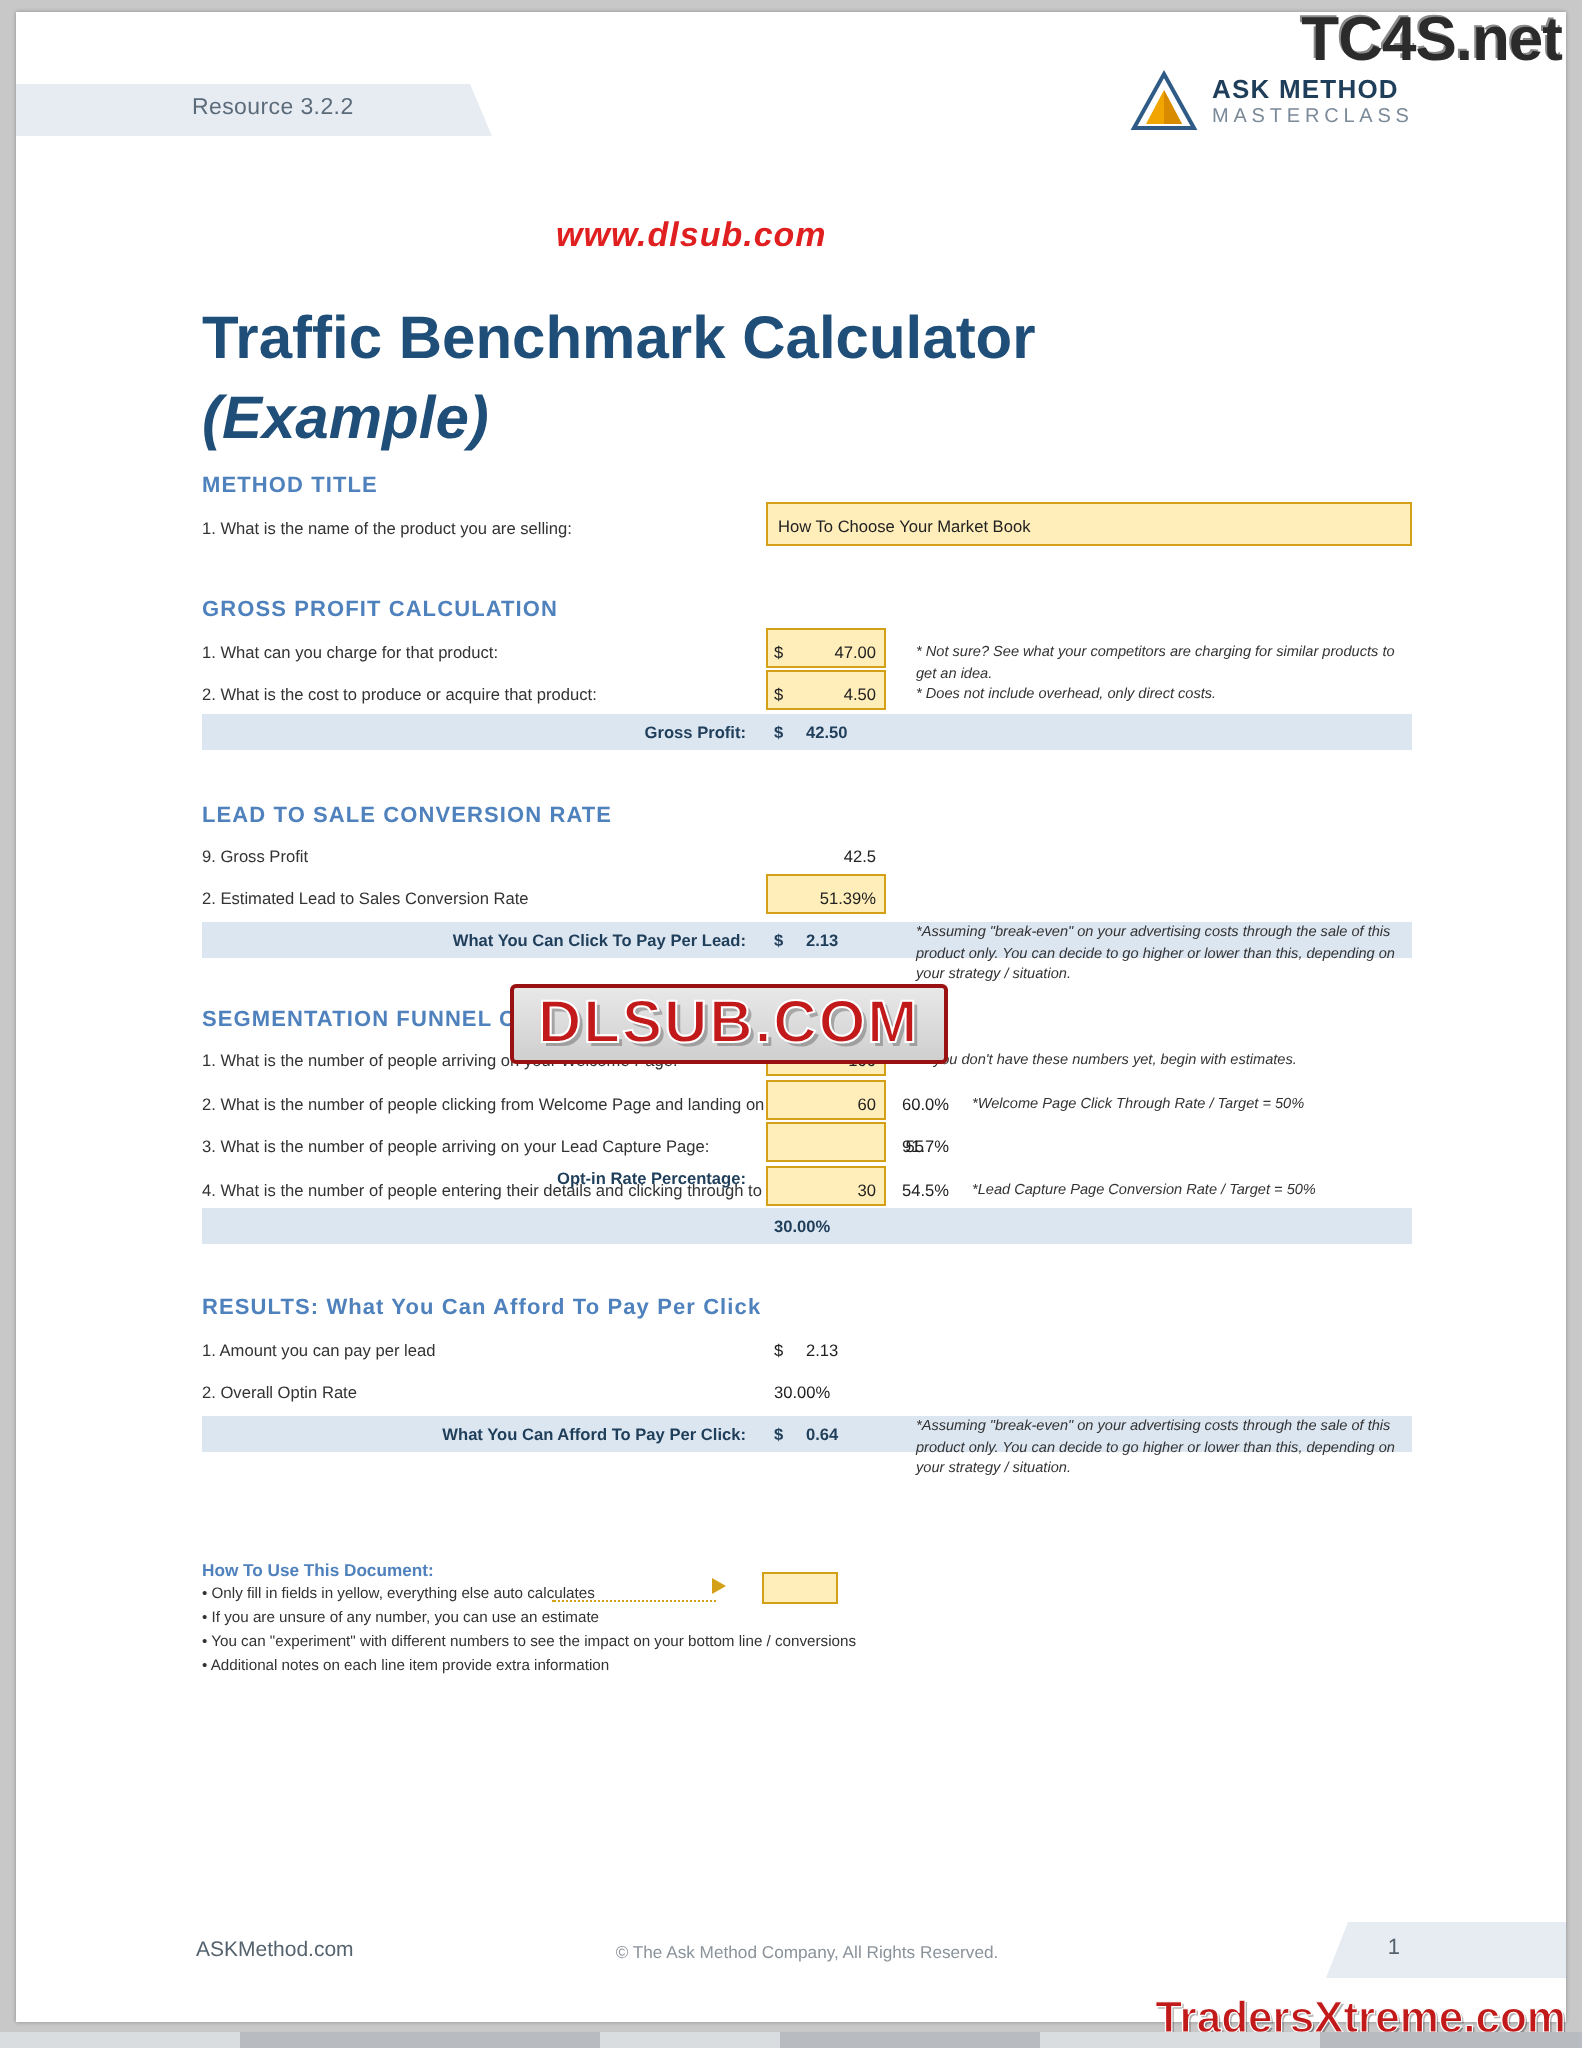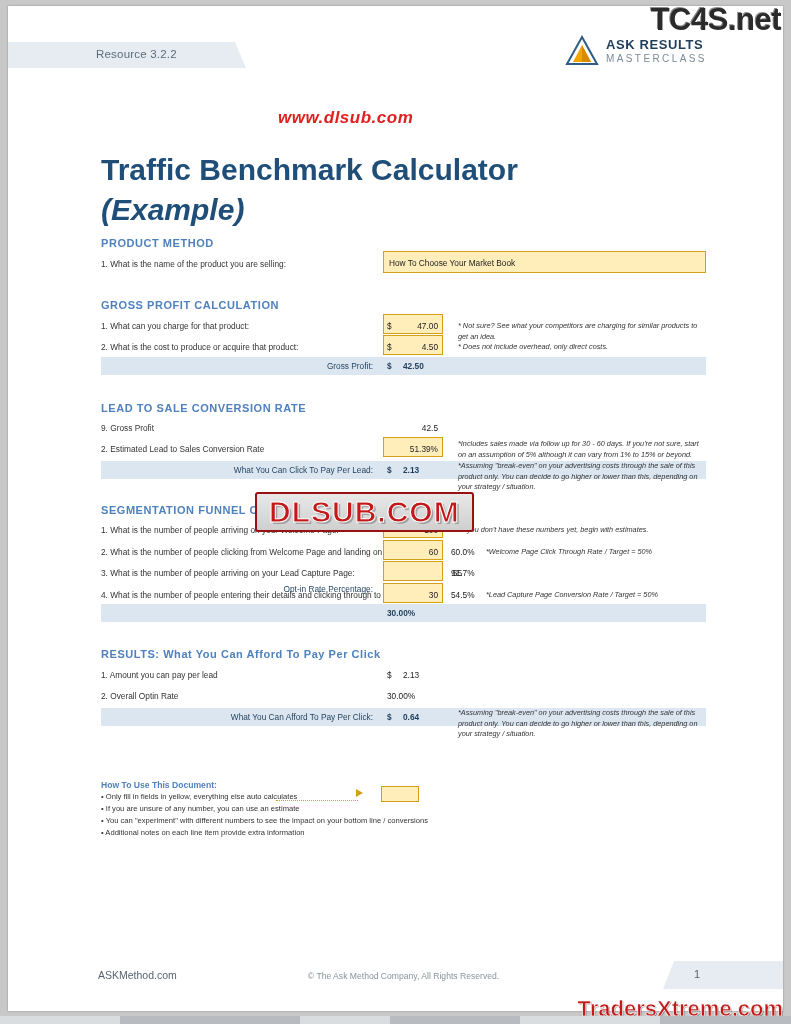--- a/index.html
+++ b/index.html
@@ -126,21 +126,21 @@
   .band {
     position: absolute;
     left: 93px;
     width: 605px;
     height: 18px;
     background: #dce6f1;
   }
   .band-label {
     position: absolute;
     font-size: 8.3px;
-    font-weight: normal;
+    font-weight: bold;
     color: #1f3e5a;
     text-align: right;
   }
   .band-val {
     position: absolute;
     font-size: 8.3px;
     font-weight: bold;
     color: #1f3e5a;
   }
   
@@ -274,31 +274,31 @@
 
   <div class="logo">
     <span class="logo-mark">
       <svg width="34" height="34" viewBox="0 0 34 34">
         <polygon points="17,3 32,30 2,30" fill="none" stroke="#2e5c86" stroke-width="2"></polygon>
         <polygon points="17,11 26,28 8,28" fill="#f0a500"></polygon>
         <polygon points="17,11 26,28 17,28" fill="#d98b00"></polygon>
       </svg>
     </span>
     <span class="logo-text">
-      <span class="l1">ASK RESULTS</span>
+      <span class="l1">ASK METHOD</span>
       <span class="l2">MASTERCLASS</span>
     </span>
   </div>
 
   <div class="title">
     <span>Traffic Benchmark Calculator</span><br>
     <span class="it">(Example)</span>
   </div>
 
-  <div class="sec-head" style="top:231px;">PRODUCT METHOD</div>
+  <div class="sec-head" style="top:231px;">METHOD TITLE</div>
   <div class="row-label" style="top:253px;">1. What is the name of the product you are selling:</div>
   <div class="yellow-box" style="left:375px; top:245px; width:323px; height:22px;"></div>
   <div class="val" style="left:381px; top:252px;">How To Choose Your Market Book</div>
 
   <div class="sec-head" style="top:293px;">GROSS PROFIT CALCULATION</div>
   <div class="row-label" style="top:315px;">1. What can you charge for that product:</div>
   <div class="yellow-box" style="left:375px; top:308px; width:60px; height:20px;"></div>
   <div class="val" style="left:379px; top:315px;">$</div>
   <div class="val right" style="left:385px; top:315px; width:45px;">47.00</div>
   <div class="note" style="left:450px; top:315px; width:250px;">* Not sure? See what your competitors are charging for similar products to get an idea.</div>
@@ -314,21 +314,20 @@
   <div class="band-val" style="left:379px; top:355px;">$</div>
   <div class="band-val" style="left:395px; top:355px;">42.50</div>
 
   <div class="sec-head" style="top:396px;">LEAD TO SALE CONVERSION RATE</div>
   <div class="row-label" style="top:417px;">9. Gross Profit</div>
   <div class="val right" style="left:375px; top:417px; width:55px;">42.5</div>
 
   <div class="row-label" style="top:438px;">2. Estimated Lead to Sales Conversion Rate</div>
   <div class="yellow-box" style="left:375px; top:431px; width:60px; height:20px;"></div>
   <div class="val right" style="left:380px; top:438px; width:50px;">51.39%</div>
-  <div class="note" style="left:450px; top:433px; width:250px;">*Includes sales made via follow up for 30 - 60 days. If you're not sure, start on an assumption of 5% although it can vary from 1% to 15% or beyond.</div>
 
   <div class="band" style="top:455px;"></div>
   <div class="band-label" style="left:140px; top:459px; width:225px;">What You Can Click To Pay Per Lead:</div>
   <div class="band-val" style="left:379px; top:459px;">$</div>
   <div class="band-val" style="left:395px; top:459px;">2.13</div>
   <div class="note" style="left:450px; top:455px; width:250px;">*Assuming "break-even" on your advertising costs through the sale of this product only. You can decide to go higher or lower than this, depending on your strategy / situation.</div>
 
   <div class="sec-head" style="top:498px;">SEGMENTATION FUNNEL CONVERSION RATES</div>
 
   <div class="row-label" style="top:519px;">1. What is the number of people arriving on your Welcome Page:</div>

